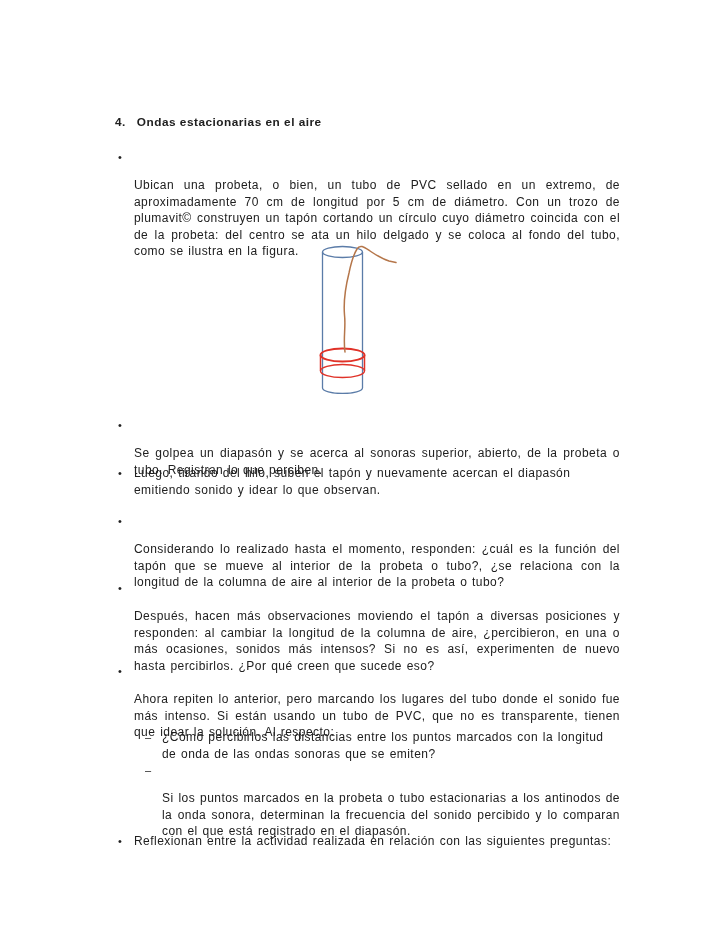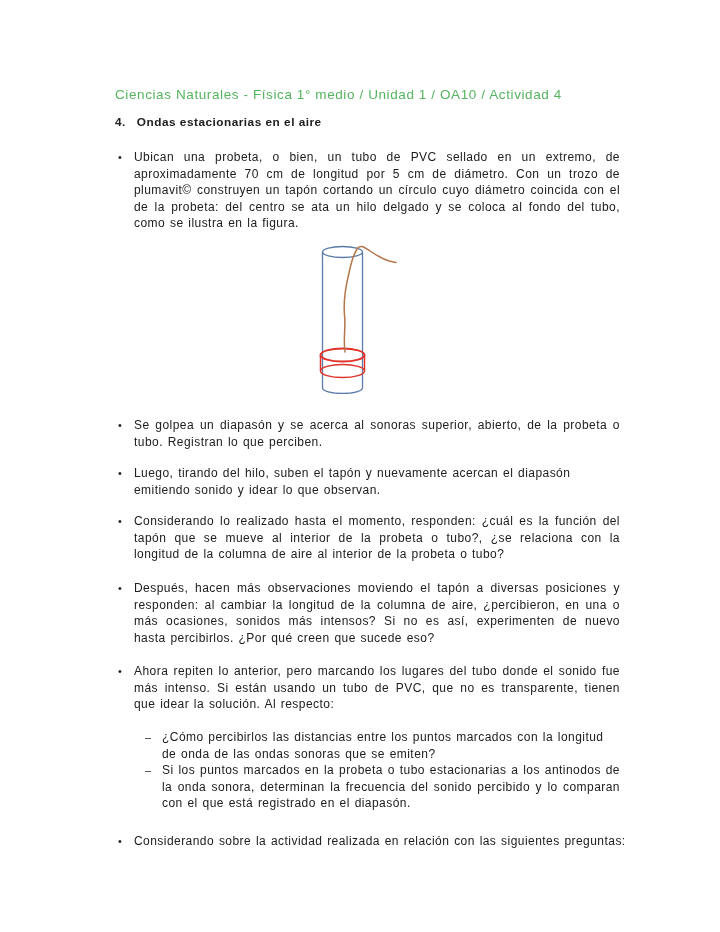--- a/index.html
+++ b/index.html
@@ -51,36 +51,35 @@
     flex: none;
     width: 16px;
     font-size: 11px;
   }
   .b-item .btext { flex: 1; }
   .sub {
     left: 145px;
     width: 475px;
   }
   .sub .marker { width: 17px; }
-  .justify .btext { text-align: justify; }
+  .justify .btext { text-align: justify; margin-top: 28px; }
   .nowrap .btext { white-space: nowrap; }
   .figure-wrap {
     position: absolute;
     left: 315px;
     top: 241px;
     width: 95px;
     height: 153px;
   }
 </style>
 </head>
 <body>
 
 <div class="page">
 
-  <div class="header">Ciencias Naturales - Física 1° medio / Unidad 1 / OA10 / Actividad 4</div>
 
   <div class="title-row">
     <span class="title-num">4.</span>
     <span>Ondas estacionarias en el aire</span>
   </div>
 
   <div class="b-item justify" style="top:149px">
     <span class="marker">•</span>
     <span class="btext">Ubican una probeta, o bien, un tubo de PVC sellado en un extremo, de aproximadamente 70 cm de longitud por 5 cm de diámetro. Con un trozo de plumavit© construyen un tapón cortando un círculo cuyo diámetro coincida con el de la probeta: del centro se ata un hilo delgado y se coloca al fondo del tubo, como se ilustra en la figura.</span>
   </div>
@@ -136,16 +135,16 @@
     <span class="btext">¿Cómo percibirlos las distancias entre los puntos marcados con la longitud de onda de las ondas sonoras que se emiten?</span>
   </div>
 
   <div class="b-item sub justify" style="top:762px">
     <span class="marker">–</span>
     <span class="btext">Si los puntos marcados en la probeta o tubo estacionarias a los antinodos de la onda sonora, determinan la frecuencia del sonido percibido y lo comparan con el que está registrado en el diapasón.</span>
   </div>
 
   <div class="b-item nowrap" style="top:833px">
     <span class="marker">•</span>
-    <span class="btext">Considerando sobre la actividad realizada en relación con las siguientes preguntas:</span>
+    <span class="btext">Reflexionan entre la actividad realizada en relación con las siguientes preguntas:</span>
   </div>
 
 </div>
 
 </body></html>

